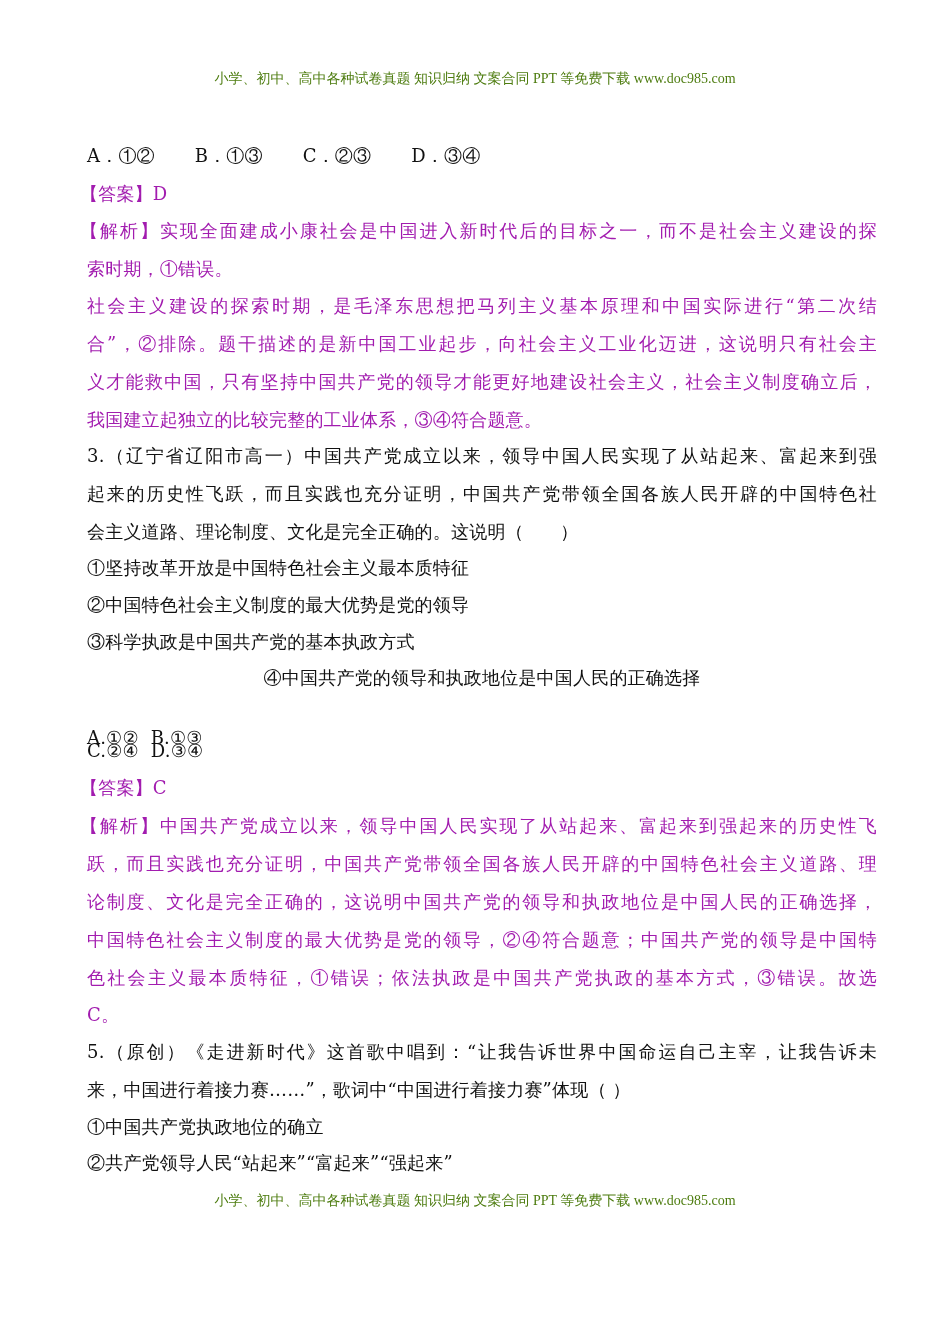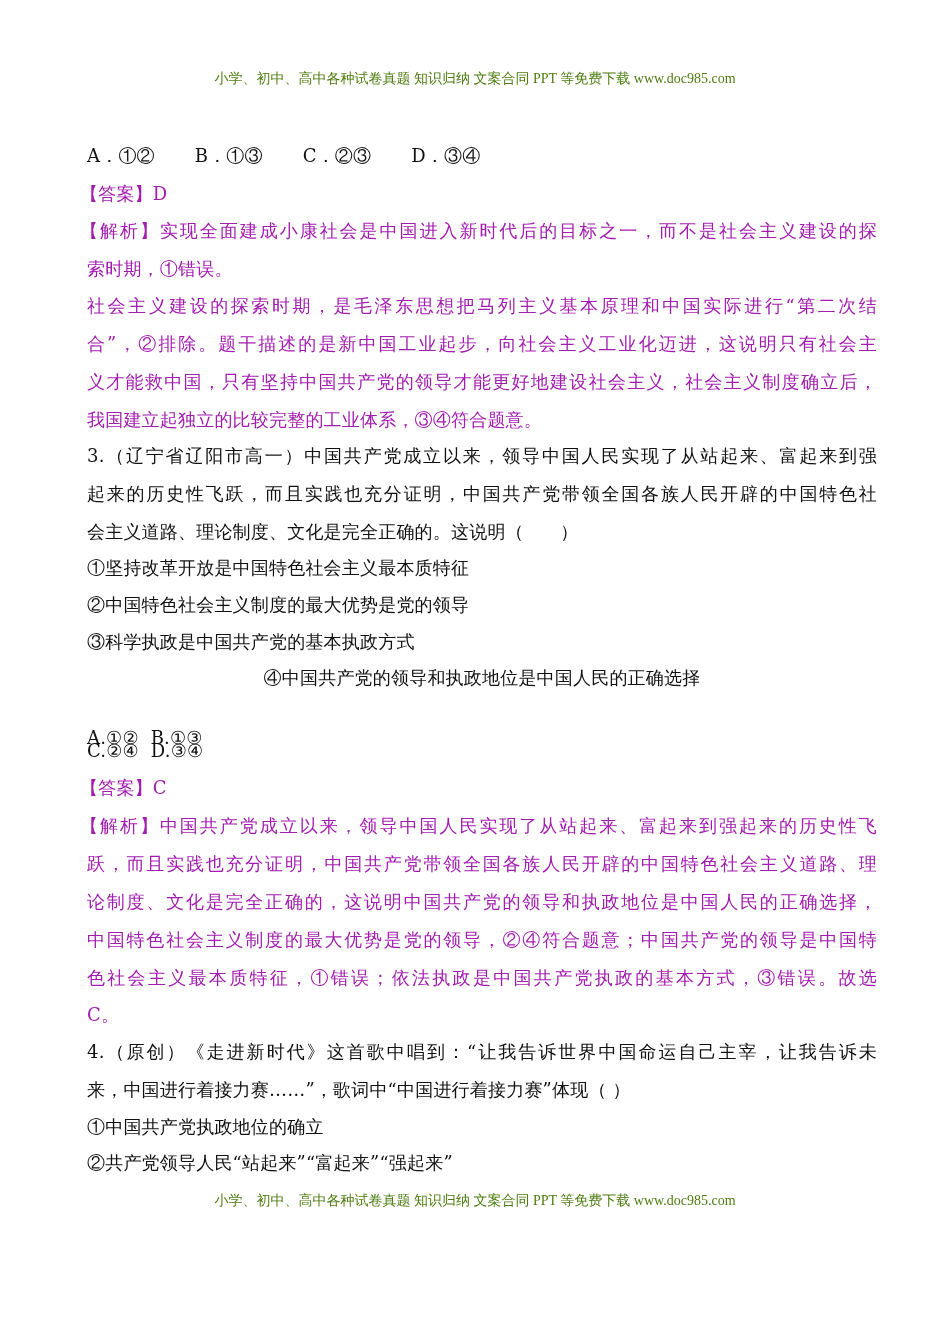--- a/index.html
+++ b/index.html
@@ -46,18 +46,18 @@
 <div class="line red" style="top:777px;left:80px;">【答案】C</div>
 <div class="line red just" style="top:815px;left:80px;width:797px;">
   <span>【解析】</span><span>中国共产党成立以来，领导中国人民实现了从站起来、富起来到强起来的历史性飞</span>
 </div>
 <div class="line red just" style="top:853px;">跃，而且实践也充分证明，中国共产党带领全国各族人民开辟的中国特色社会主义道路、理</div>
 <div class="line red just" style="top:891px;">论制度、文化是完全正确的，这说明中国共产党的领导和执政地位是中国人民的正确选择，</div>
 <div class="line red just" style="top:929px;">中国特色社会主义制度的最大优势是党的领导，②④符合题意；中国共产党的领导是中国特</div>
 <div class="line red just" style="top:967px;">色社会主义最本质特征，①错误；依法执政是中国共产党执政的基本方式，③错误。故选</div>
 <div class="line red" style="top:1004px;">C。</div>
 
-<div class="line just" style="top:1041px;">4.（原创）《走进新时代》这首歌中唱到：“让我告诉世界中国命运自己主宰，让我告诉未</div>
+<div class="line just" style="top:1041px;">5.（原创）《走进新时代》这首歌中唱到：“让我告诉世界中国命运自己主宰，让我告诉未</div>
 <div class="line" style="top:1079px;">来，中国进行着接力赛……”，歌词中“中国进行着接力赛”体现（ ）</div>
 <div class="line" style="top:1116px;">①中国共产党执政地位的确立</div>
 <div class="line" style="top:1152px;">②共产党领导人民“站起来”“富起来”“强起来”</div>
 
 <div class="hdr" style="top:1192px;">小学、初中、高中各种试卷真题 知识归纳 文案合同 PPT 等免费下载   www.doc985.com</div>
 
 </body></html>

